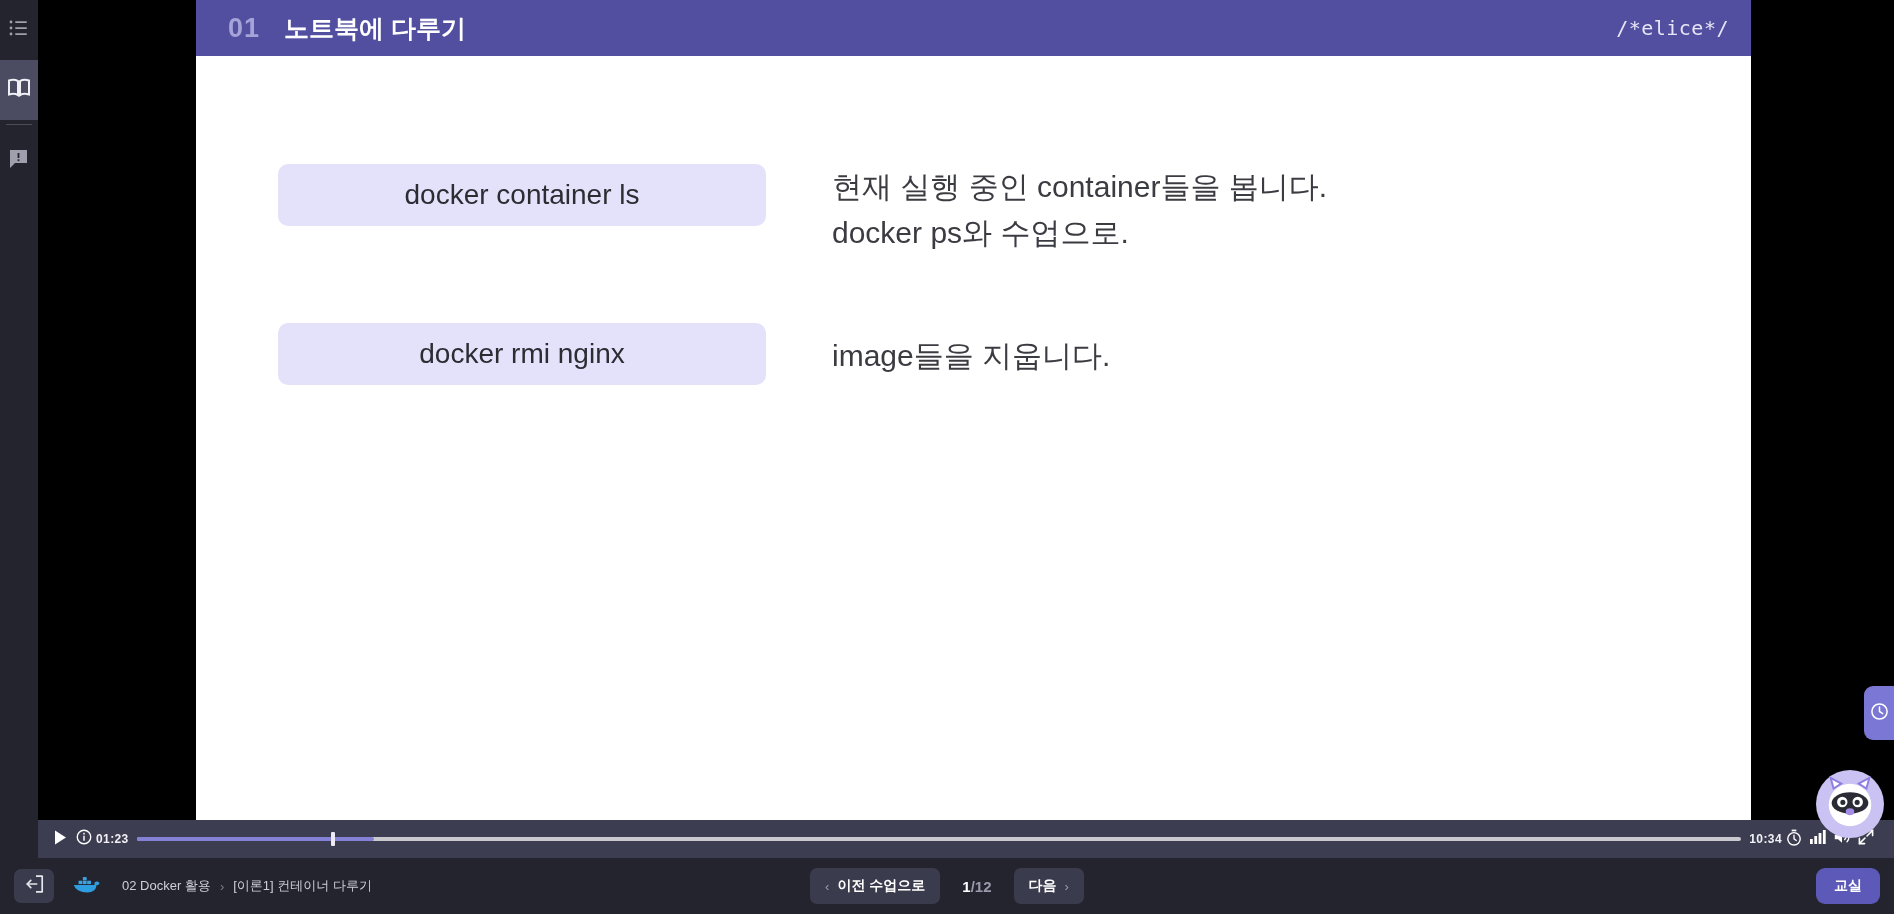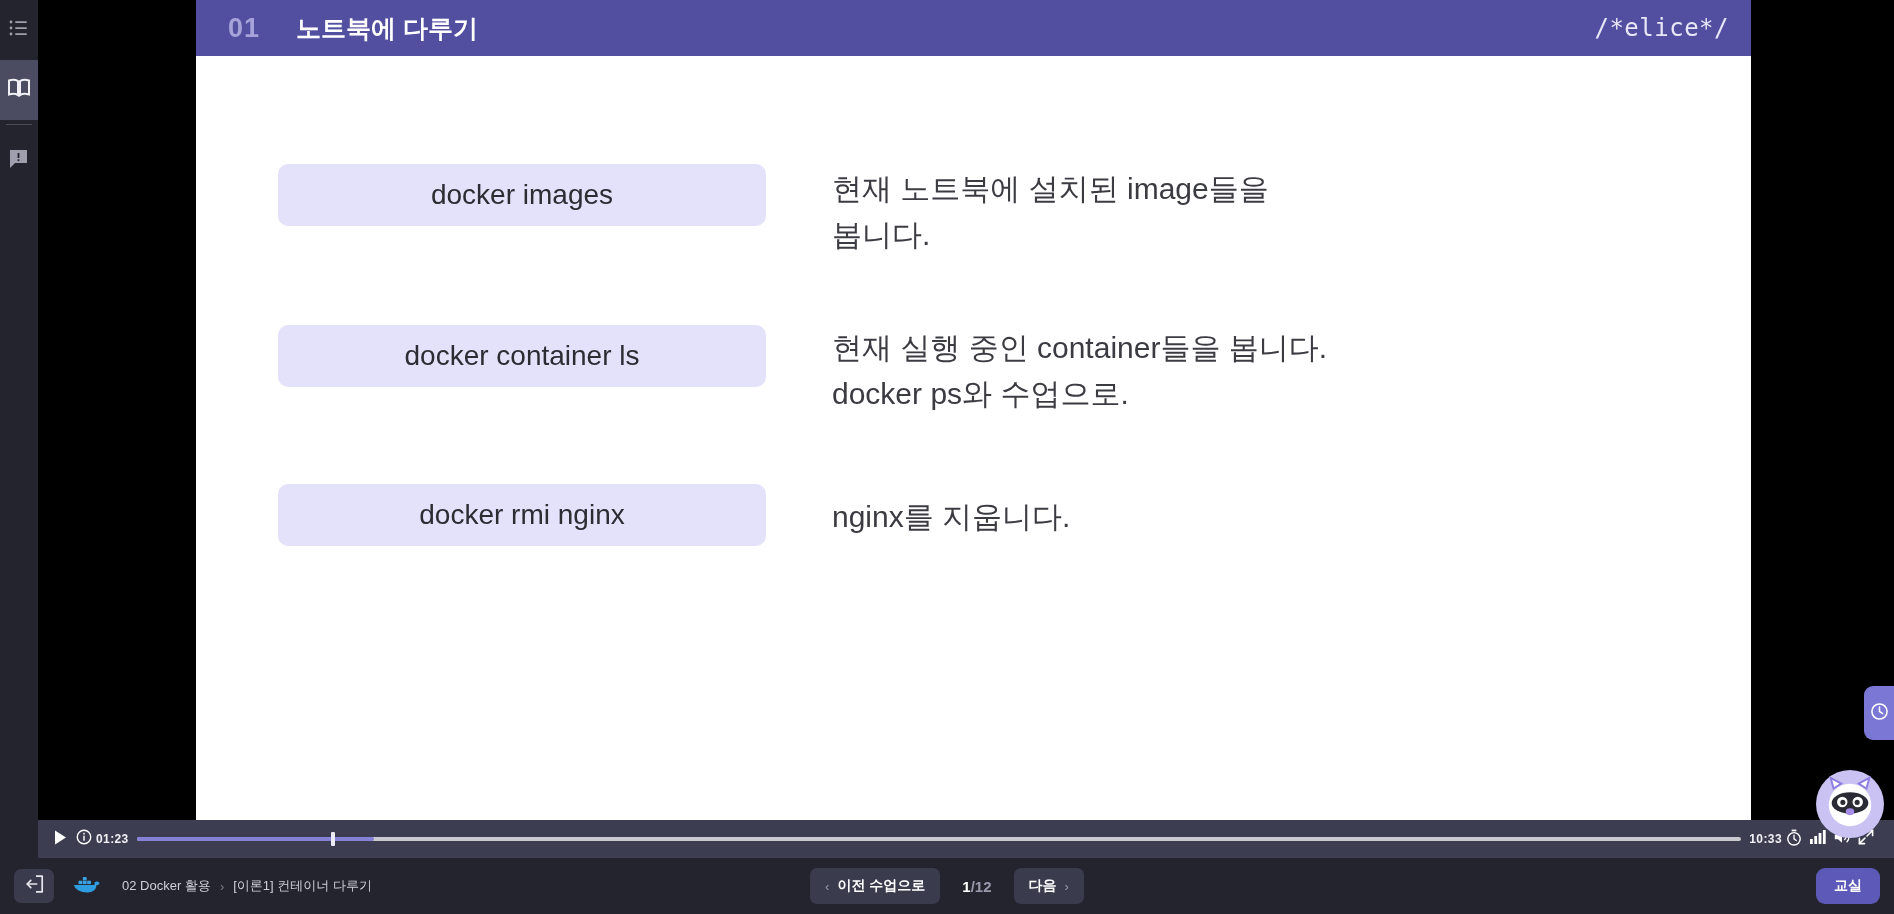--- a/index.html
+++ b/index.html
@@ -50,29 +50,29 @@
     padding:0 22px 0 32px;
     position:relative;
     flex:0 0 auto;
   }
   .slide-header::after {
     content:""; position:absolute; left:0; right:0; bottom:-3px;
     height:3px; background:#9a97d6;
   }
   .hdr-num {
     color:#a6a3d9; font-size:27px; font-weight:700;
-    letter-spacing:1px; margin-right:36px;
+    letter-spacing:1px; margin-right:24px;
   }
   .hdr-title {
     color:#ffffff; font-size:25px; font-weight:700;
   }
   .hdr-logo {
     margin-left:auto; color:#e8e7f7;
     font-family:"DejaVu Sans Mono", monospace;
-    font-size:24px; letter-spacing:0.5px;
+    font-size:20px; letter-spacing:0.5px;
   }
 
   .slide-body {
     flex:1; position:relative; background:#fff;
     padding:108px 0 0 0;
   }
   .row {
     display:flex; align-items:flex-start;
     margin-bottom:68px;
     padding-left:82px;
@@ -234,35 +234,30 @@
     <div class="slide">
 
       <div class="slide-header">
         <span class="hdr-num">01</span>
         <span class="hdr-title">노트북에 다루기</span>
         <span class="hdr-logo">/*elice*/</span>
       </div>
 
       <div class="slide-body">
 
-        <div class="row r1">
-          <div class="cmd-box">docker images</div>
-          <div class="desc">현재 노트북에 설치된 image들을
-봅니다.</div>
-        </div>
 
         <div class="row r2">
           <div class="cmd-box">docker container ls</div>
           <div class="desc">현재 실행 중인 container들을 봅니다.
 docker ps와 수업으로.</div>
         </div>
 
         <div class="row r3">
           <div class="cmd-box">docker rmi nginx</div>
-          <div class="desc">nginx를 지웁니다.</div>
+          <div class="desc">image들을 지웁니다.</div>
         </div>
 
       </div>
     </div>
   </div>
 
   <div class="clock-tab">
     <span>
       <svg width="19" height="19" viewBox="0 0 20 20">
         <circle cx="10" cy="10" r="8" fill="none" stroke="#ffffff" stroke-width="1.6"></circle>
@@ -304,21 +299,21 @@
         </svg>
       </span>
     </div>
     <span class="time">01:23</span>
 
     <div class="track">
       <div class="track-fill"></div>
       <div class="track-head"></div>
     </div>
 
-    <span class="time">10:33</span>
+    <span class="time">10:34</span>
 
     <div class="player-icon">
       <span>
         <svg width="16" height="17" viewBox="0 0 18 19">
           <rect x="6.4" y="0.6" width="5.2" height="2" fill="#ffffff"></rect>
           <circle cx="9" cy="11" r="7" fill="none" stroke="#ffffff" stroke-width="1.6"></circle>
           <path d="M9 7v4l2.6 1.8" fill="none" stroke="#ffffff" stroke-width="1.5" stroke-linecap="round"></path>
         </svg>
       </span>
     </div>

